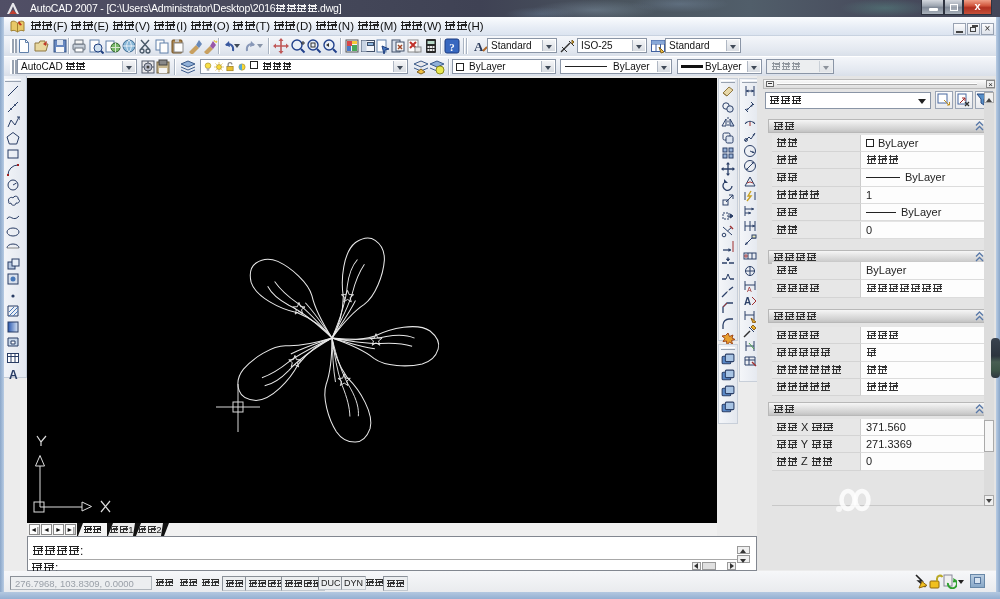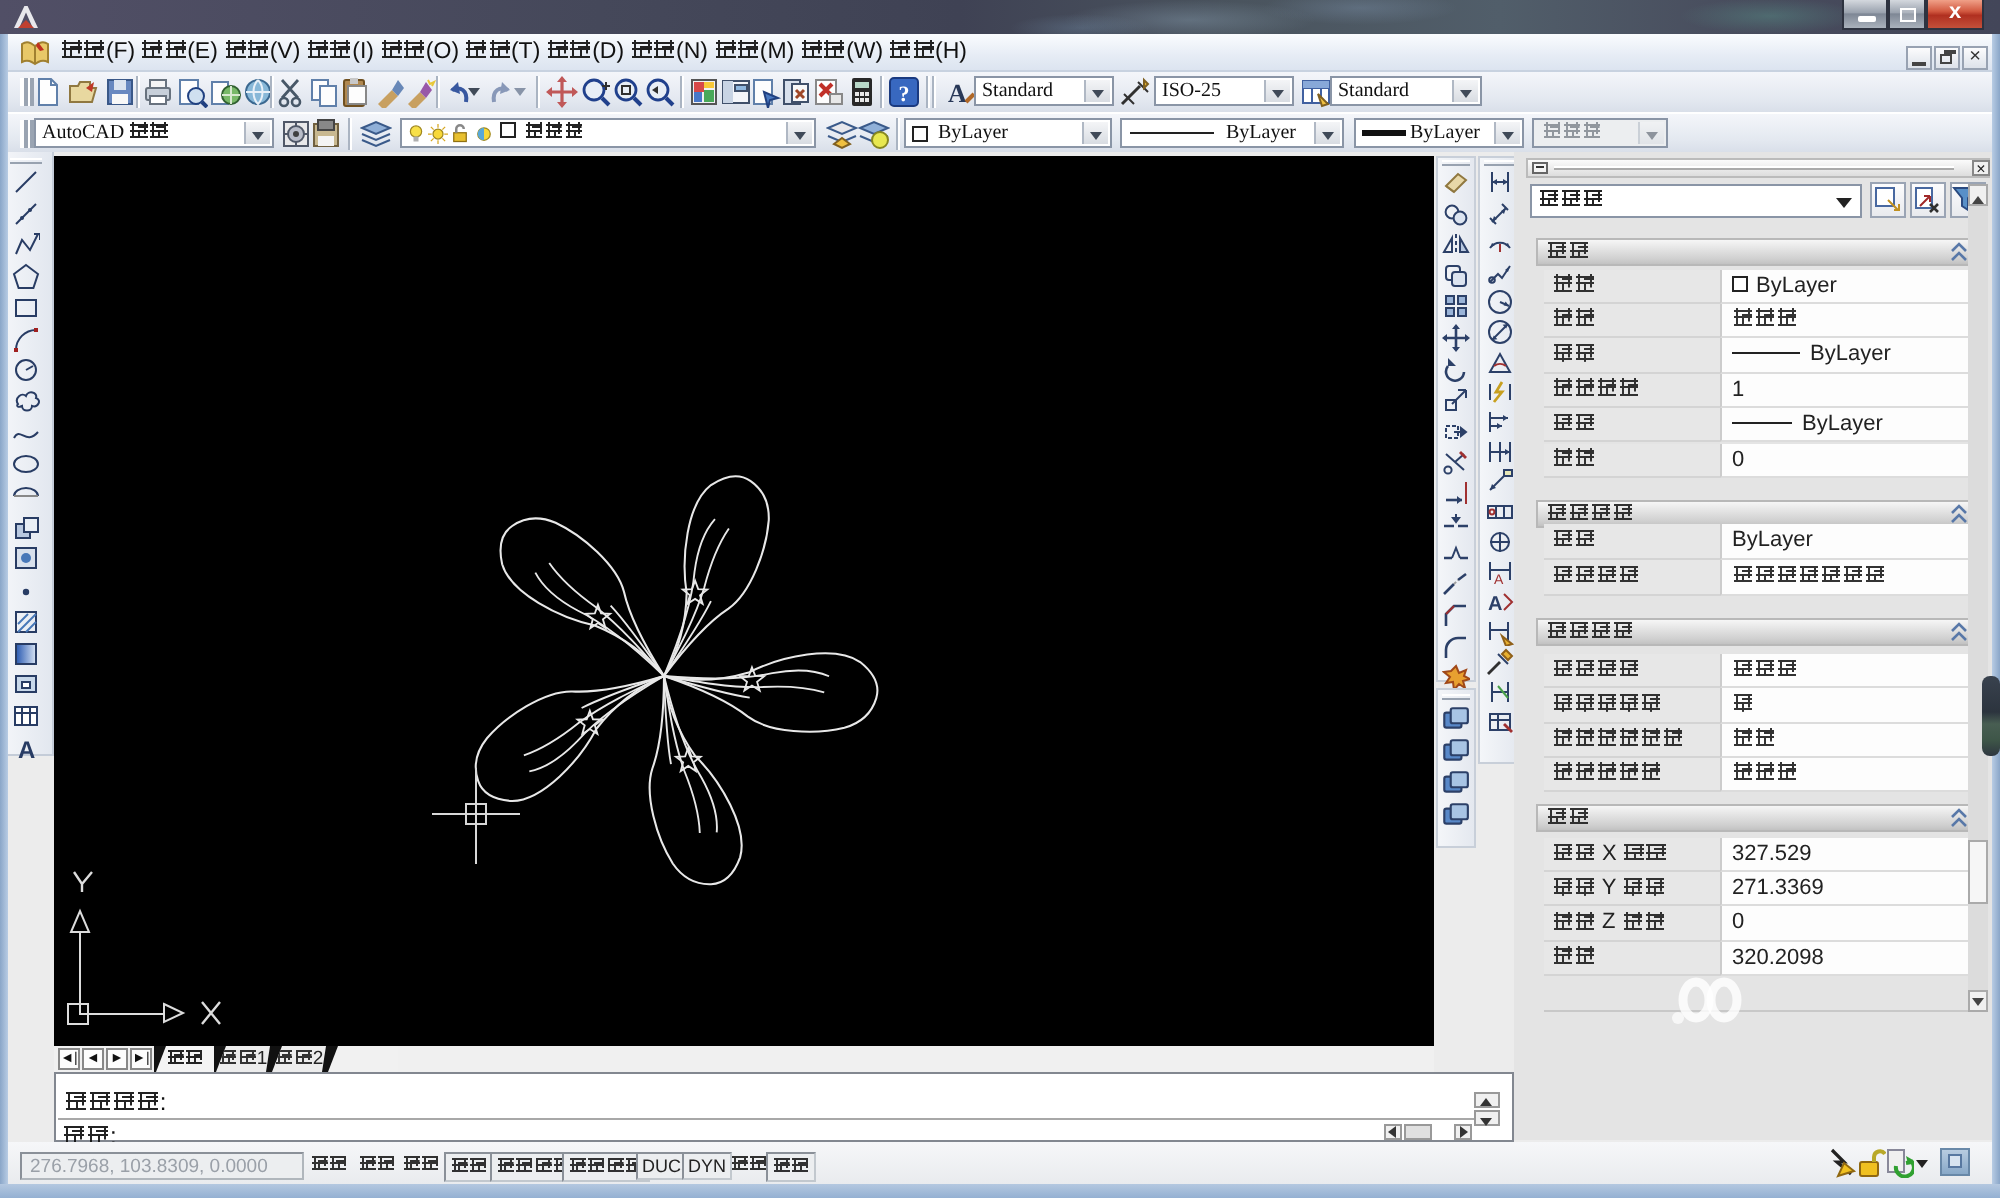--- a/index.html
+++ b/index.html
@@ -28,21 +28,21 @@
 #menu{left:4px;top:17px;width:992px;height:19px;background:linear-gradient(#fafcfe,#e6ecf5 60%,#dce4f0);border-bottom:1px solid #c8d2e0;font-size:12px;color:#111}
 .mi{margin-right:1px;padding:0 1px;font-size:11.5px}
 .ic{position:absolute;top:2px;width:16px;height:16px}
 .ic2{position:absolute;width:16px;height:16px}
 
 .tb{background:linear-gradient(#f4f6fa,#e3e8f0 70%,#d9dfe9)}
 #row1{left:4px;top:36px;width:992px;height:20px}
 #row2{left:4px;top:56px;width:992px;height:20px;border-top:1px solid #fff}
 .sep{position:absolute;top:2px;width:1px;height:16px;background:#aab4c2;box-shadow:1px 0 0 #fff}
 .grip{position:absolute;top:3px;width:7px;height:14px;border-left:2px solid #fff;border-right:2px solid #9aa4b2;background:linear-gradient(90deg,#9aa4b2 0 2px,#fff 2px 3px,#cfd6e0 3px 4px,#9aa4b2 4px 5px,#fff 5px)}
-.combo{position:absolute;background:#fff;border:1px solid #8a95a6;font-family:Liberation Serif, serif;font-size:10px;color:#111;line-height:13px;padding-left:3px;white-space:nowrap}
+.combo{position:absolute;background:#fff;border:1px solid #8a95a6;font-family:Liberation Sans, sans-serif;font-size:10px;color:#111;line-height:13px;padding-left:3px;white-space:nowrap}
 .cbtn{position:absolute;right:1px;top:1px;bottom:1px;width:13px;background:linear-gradient(#f4f5f7,#d8dce2);border-left:1px solid #b0b8c4}
 .cbtn:after{content:"";position:absolute;left:3px;top:5px;border:3px solid transparent;border-top:4px solid #404a58}
 
 #lstrip{left:4px;top:76px;width:23px;height:302px;background:linear-gradient(90deg,#f2f4f8,#e2e7ef);border-right:1px solid #c4ccd8;border-bottom:1px solid #c4ccd8}
 
 #canvas{left:27px;top:78px;width:690px;height:445px;background:#000}
 
 #rstrip{left:717px;top:78px;width:48px;height:445px;background:#ececec}
 .icol{position:absolute;background:linear-gradient(90deg,#f4f6f9,#e4e8ef);border:1px solid #c8cfd9}
 
@@ -65,20 +65,21 @@
 #fr{left:996px;top:17px;width:4px;height:575px;background:linear-gradient(90deg,#b8cce4,#8aa6c8)}
 #fb{left:0;top:592px;width:1000px;height:7px;background:linear-gradient(#b4c8e0,#94b0d2)}
 </style></head>
 <body>
 <div id="w">
   <div id="title" class="abs">
       <svg class="abs" style="left:6px;top:2px" width="14" height="13" viewBox="0 0 14 13">
         <path d="M1 12L6.2 1h1.6L13 12h-2.6L7 4.2 3.6 12z" fill="#e8e8ec"></path>
         <path d="M3 12l4-4 4 4z" fill="#c04030"></path>
       </svg>
+      <span class="abs" style="left:30px;top:2px">AutoCAD 2007 - [C:\Users\Administrator\Desktop\2016<span class="cj"></span><span class="cj"></span><span class="cj"></span><span class="cj"></span>.dwg]</span>
     </div>
   <div id="tbtns" class="abs">
     <div class="wb" style="left:0;width:23px">
         <div class="abs" style="left:7px;top:8px;width:9px;height:3px;background:#fff;border-radius:1px"></div>
       </div>
     <div class="wb" style="left:23px;width:19px">
         <div class="abs" style="left:5px;top:4px;width:8px;height:7px;border:1px solid #fff;background:rgba(255,255,255,.2)"></div>
       </div>
     <div class="wb" id="wbclose" style="left:42px;width:29px;color:#fff;font-size:11px;text-align:center;font-weight:bold">x</div>
   </div>
@@ -737,33 +738,29 @@
       </div>
     <div class="prow" style="top:302.9px;height:17.30000000000001px">
         <span class="plab"><span class="cj"></span><span class="cj"></span><span class="cj"></span><span class="cj"></span><span class="cj"></span></span>
         <span class="pval"><span class="cj"></span><span class="cj"></span><span class="cj"></span></span>
       </div>
     <div class="phead" style="top:326px"><span class="cj"></span><span class="cj"></span><span class="chev"><svg width="9" height="10" viewBox="0 0 9 10">
             <path d="M1 4.5L4.5 1L8 4.5M1 9L4.5 5.5L8 9" fill="none" stroke="#5878a8" stroke-width="1.3"></path>
           </svg></span></div>
     <div class="prow" style="top:343px;height:17.19999999999999px">
         <span class="plab"><span class="cj"></span><span class="cj"></span> X <span class="cj"></span><span class="cj"></span></span>
-        <span class="pval">327.529</span>
+        <span class="pval">371.560</span>
       </div>
     <div class="prow" style="top:360.2px;height:17.19999999999999px">
         <span class="plab"><span class="cj"></span><span class="cj"></span> Y <span class="cj"></span><span class="cj"></span></span>
         <span class="pval">271.3369</span>
       </div>
     <div class="prow" style="top:377.4px;height:17.200000000000045px">
         <span class="plab"><span class="cj"></span><span class="cj"></span> Z <span class="cj"></span><span class="cj"></span></span>
         <span class="pval">0</span>
-      </div>
-    <div class="prow" style="top:394.6px;height:17.19999999999999px">
-        <span class="plab"><span class="cj"></span><span class="cj"></span></span>
-        <span class="pval">320.2098</span>
       </div>
     <div class="abs" style="left:15px;top:429px;width:212px;height:1px;background:#c8c8c8"></div>
     <div class="abs" style="left:227px;top:16px;width:10px;height:414px;background:#dcdcdc"></div>
     <div class="abs" style="left:227px;top:16px;width:10px;height:11px;background:#f0f0f0;border:1px solid #aaa">
         <div class="abs" style="left:1px;top:2px;border:3px solid transparent;border-bottom:4px solid #444"></div>
       </div>
     <div class="abs" style="left:227px;top:344px;width:10px;height:32px;background:#f6f6f6;border:1px solid #aaa"></div>
     <div class="abs" style="left:227px;top:419px;width:10px;height:11px;background:#f0f0f0;border:1px solid #aaa">
         <div class="abs" style="left:1px;top:3px;border:3px solid transparent;border-top:4px solid #444"></div>
       </div>

